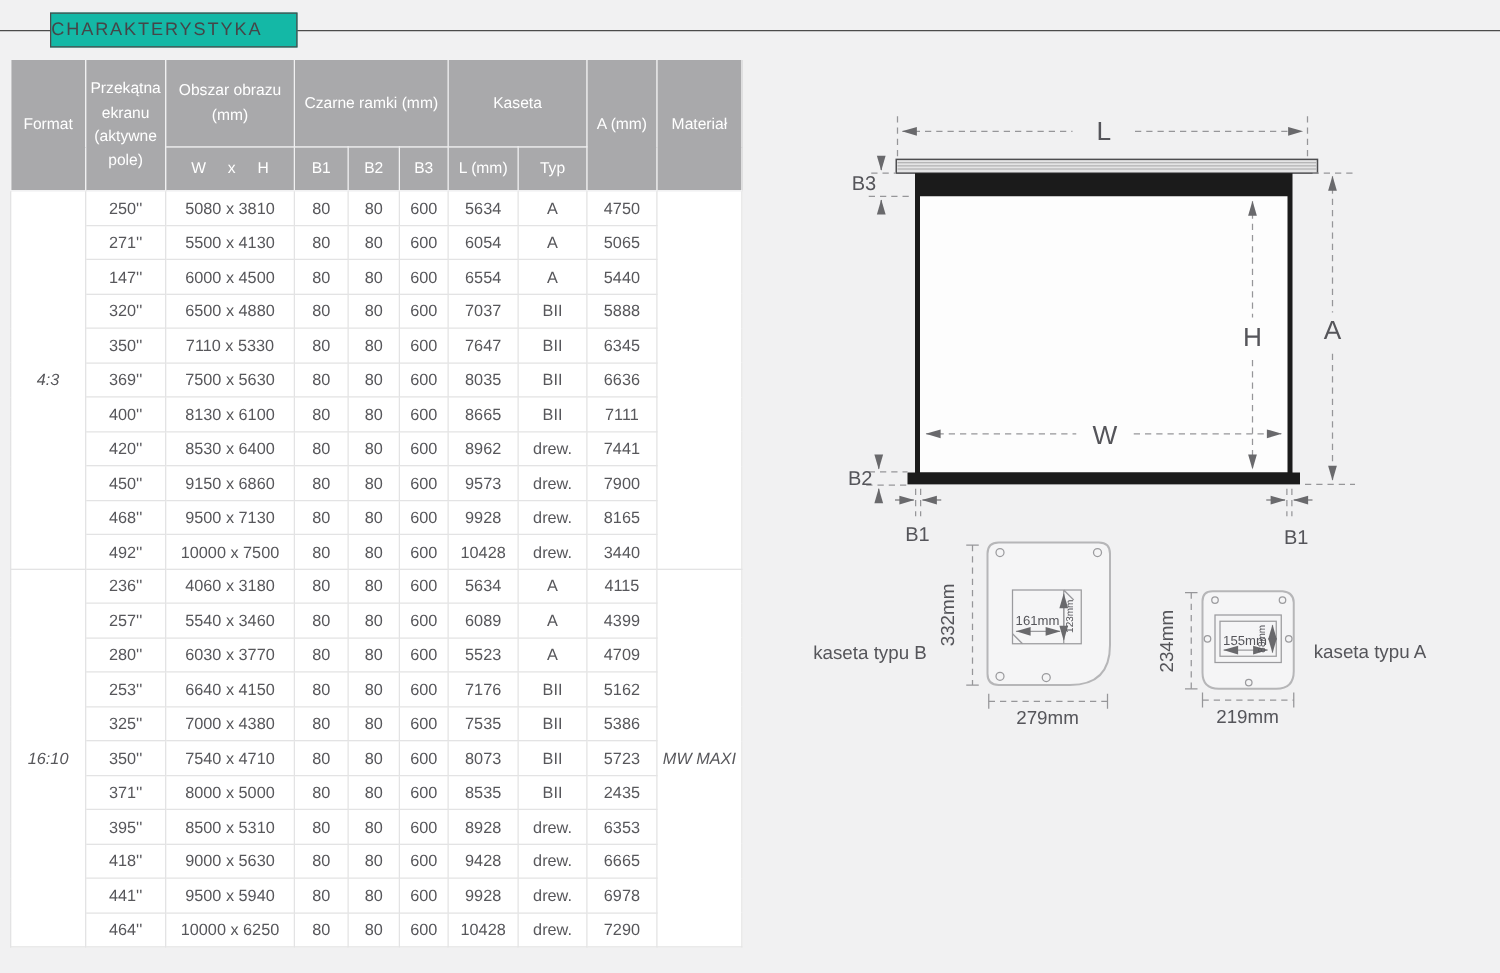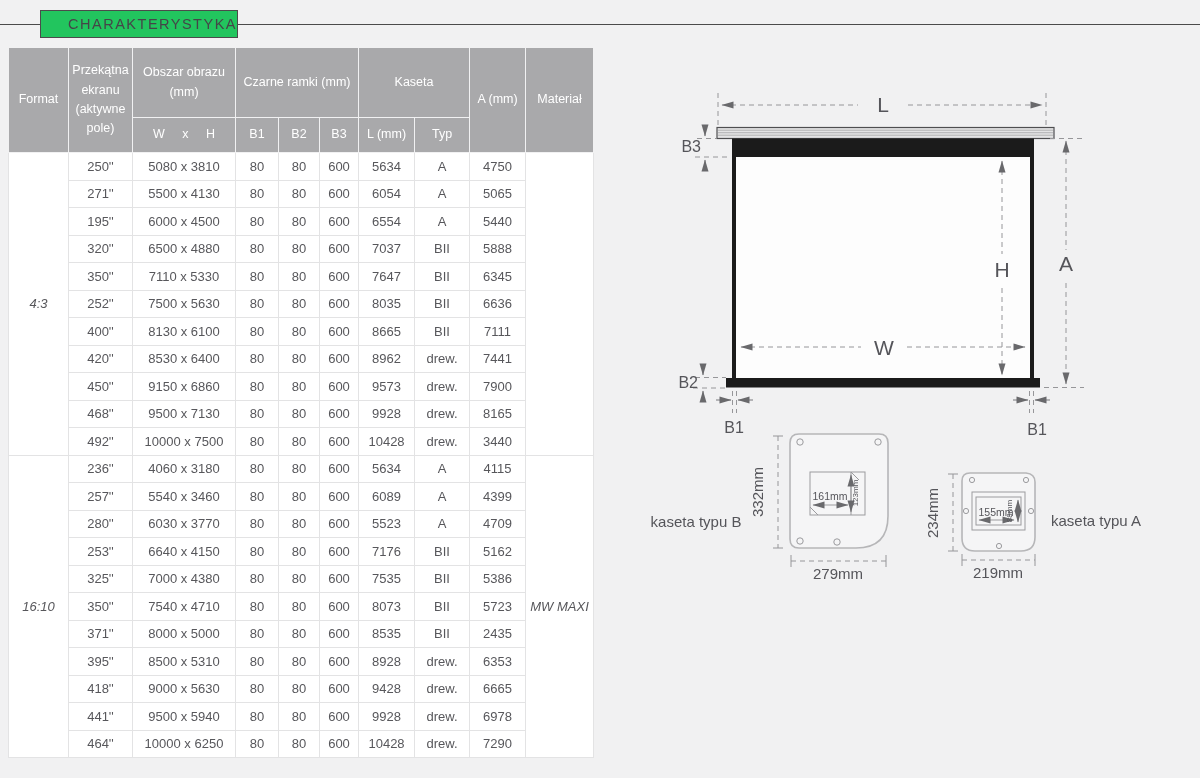--- a/index.html
+++ b/index.html
@@ -11,22 +11,22 @@
     overflow:hidden;
     position:relative;
   }
   
   .heading-rule {
     position:absolute; left:0; top:24px; width:1200px; height:1px;
     background:#4b4b4b;
   }
   .heading-box {
     position:absolute; left:40px; top:10px; width:198px; height:28px;
-    background:#22c55e; border:1px solid #4b4b4b;
-    display:flex; align-items:center; justify-content:flex-end;
+    background:#14b8a6; border:1px solid #4b4b4b;
+    display:flex; align-items:center; justify-content:flex-start;
   }
   .heading-box span {
     font-size:14.5px; letter-spacing:1.5px; color:#454548;
   }
   
   .spec-table-wrap { position:absolute; left:8px; top:47px; }
   table.spec {
     border-collapse:collapse; table-layout:fixed; width:585px;
   }
   table.spec thead th {
@@ -120,21 +120,21 @@
           <td>271''</td>
           <td>5500 x 4130</td>
           <td>80</td>
           <td>80</td>
           <td>600</td>
           <td>6054</td>
           <td>A</td>
           <td>5065</td>
         </tr>
         <tr>
-          <td>195''</td>
+          <td>147''</td>
           <td>6000 x 4500</td>
           <td>80</td>
           <td>80</td>
           <td>600</td>
           <td>6554</td>
           <td>A</td>
           <td>5440</td>
         </tr>
         <tr>
           <td>320''</td>
@@ -150,21 +150,21 @@
           <td>350''</td>
           <td>7110 x 5330</td>
           <td>80</td>
           <td>80</td>
           <td>600</td>
           <td>7647</td>
           <td>BII</td>
           <td>6345</td>
         </tr>
         <tr>
-          <td>252''</td>
+          <td>369''</td>
           <td>7500 x 5630</td>
           <td>80</td>
           <td>80</td>
           <td>600</td>
           <td>8035</td>
           <td>BII</td>
           <td>6636</td>
         </tr>
         <tr>
           <td>400''</td>

